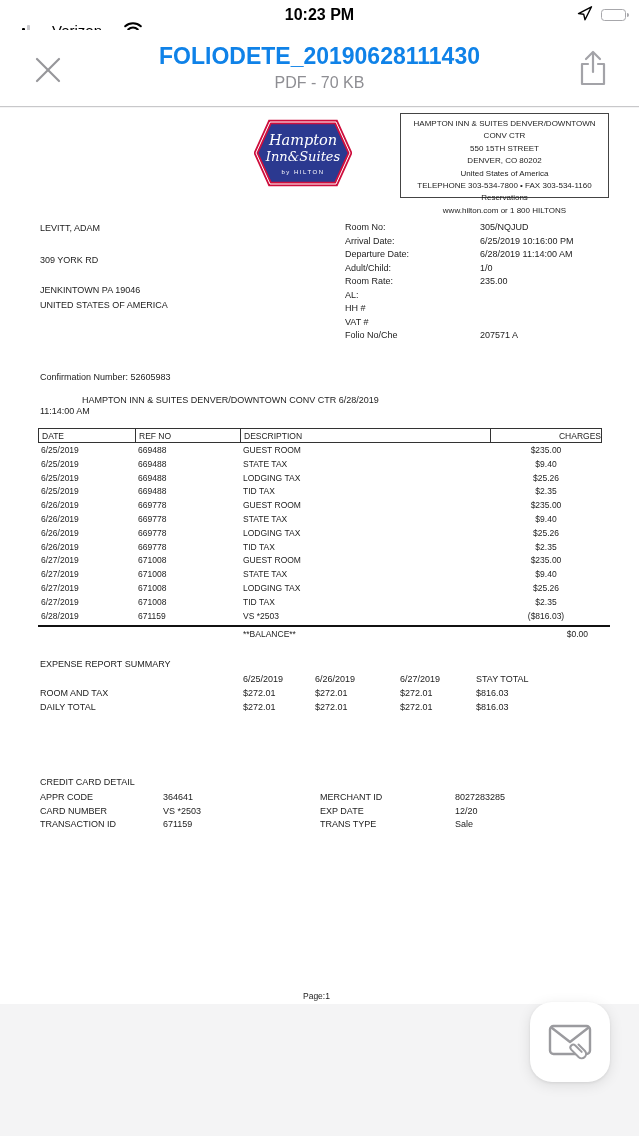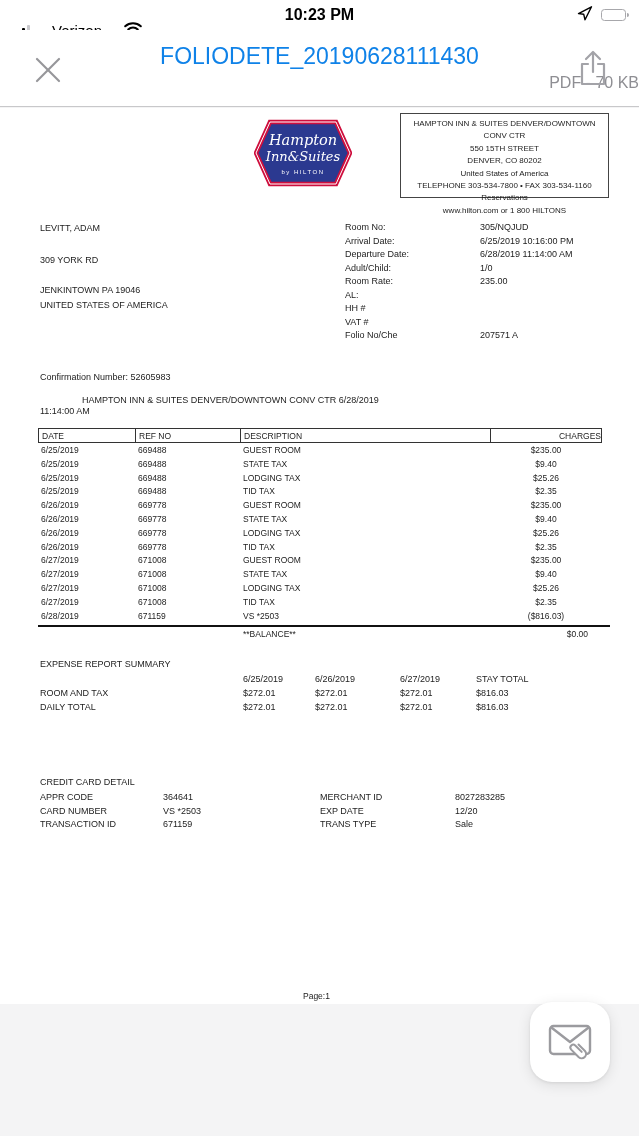--- a/index.html
+++ b/index.html
@@ -17,22 +17,22 @@
   .bars i { display:block; width:3px; background:#000; border-radius:1px; }
   .bars i:nth-child(1){height:4px;} .bars i:nth-child(2){height:6px;}
   .bars i:nth-child(3){height:8px;} .bars i:nth-child(4){height:11px; background:#c8c8cc;}
   .battery { display:flex; align-items:center; }
   .batt-body { width:25px; height:12px; border:1px solid #a7a7ab; border-radius:3.5px; padding:1.5px; }
   .batt-fill { width:9px; height:100%; background:#000; border-radius:1.5px; }
   .batt-tip { width:2px; height:4px; background:#a7a7ab; border-radius:0 2px 2px 0; margin-left:1px; }
 
   
   .navbar { position:absolute; top:30px; left:0; width:639px; height:77px; background:#fff; border-bottom:1px solid #c8c8ca; }
-  .nav-title { position:absolute; top:13px; left:70px; right:70px; text-align:center; font-size:23px; font-weight:400; color:#0f82e8; white-space:nowrap; overflow:hidden; }
-  .nav-sub { position:absolute; top:44px; left:0; right:0; text-align:right; font-size:16px; color:#8e8e93; }
+  .nav-title { position:absolute; top:13px; left:70px; right:70px; text-align:center; font-size:23px; font-weight:700; color:#0f82e8; white-space:nowrap; overflow:hidden; }
+  .nav-sub { position:absolute; top:44px; left:0; right:0; text-align:center; font-size:16px; color:#8e8e93; }
   .nav-close { position:absolute; left:26px; top:20px; width:44px; height:44px; display:flex; align-items:center; justify-content:center; cursor:pointer; }
   .nav-share { position:absolute; right:24px; top:16px; width:44px; height:48px; display:flex; align-items:center; justify-content:center; cursor:pointer; }
 
   
   .page { position:absolute; top:108px; left:0; width:639px; height:896px; background:#fff; color:#1c1c1c; }
   .abs { position:absolute; }
   .doc { font-size:9px; color:#1c1c1c; white-space:nowrap; }
 
   
   .logo { position:absolute; left:254px; top:9px; width:98px; height:72px; }

